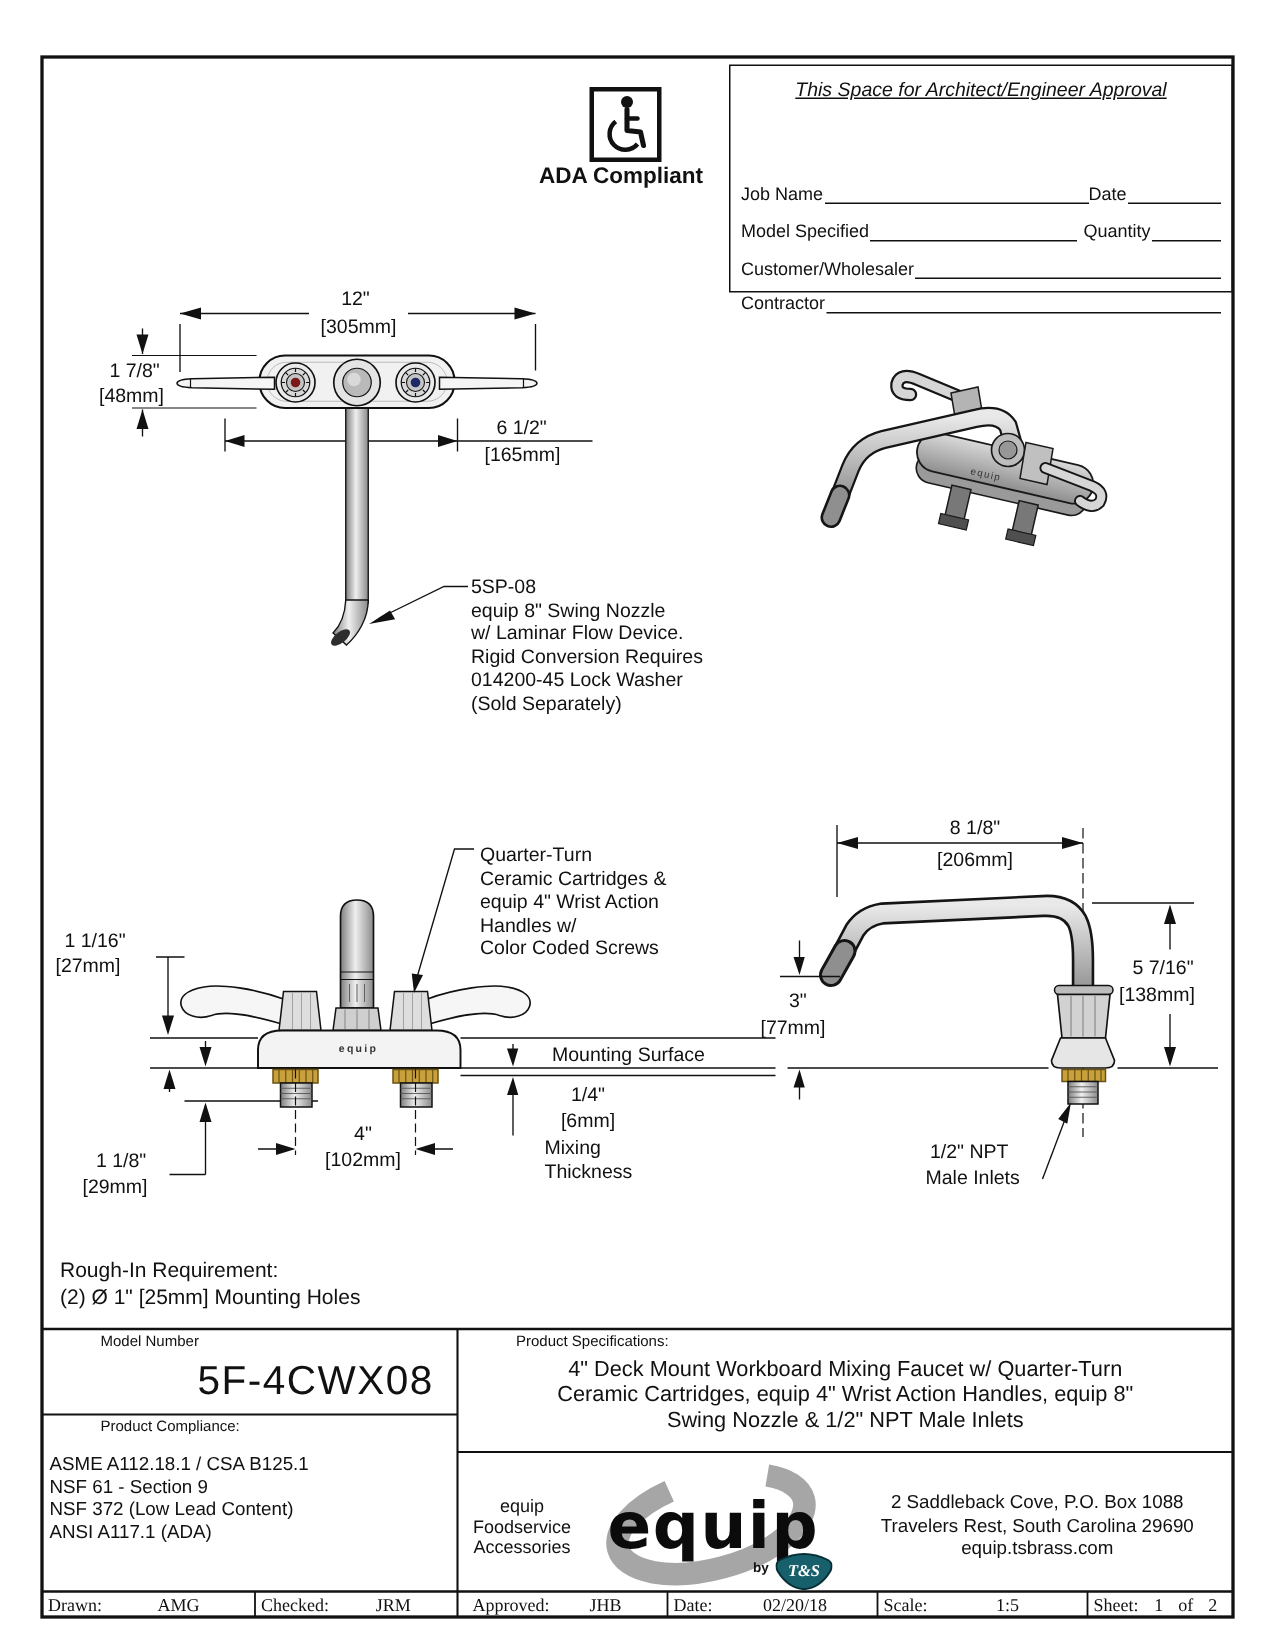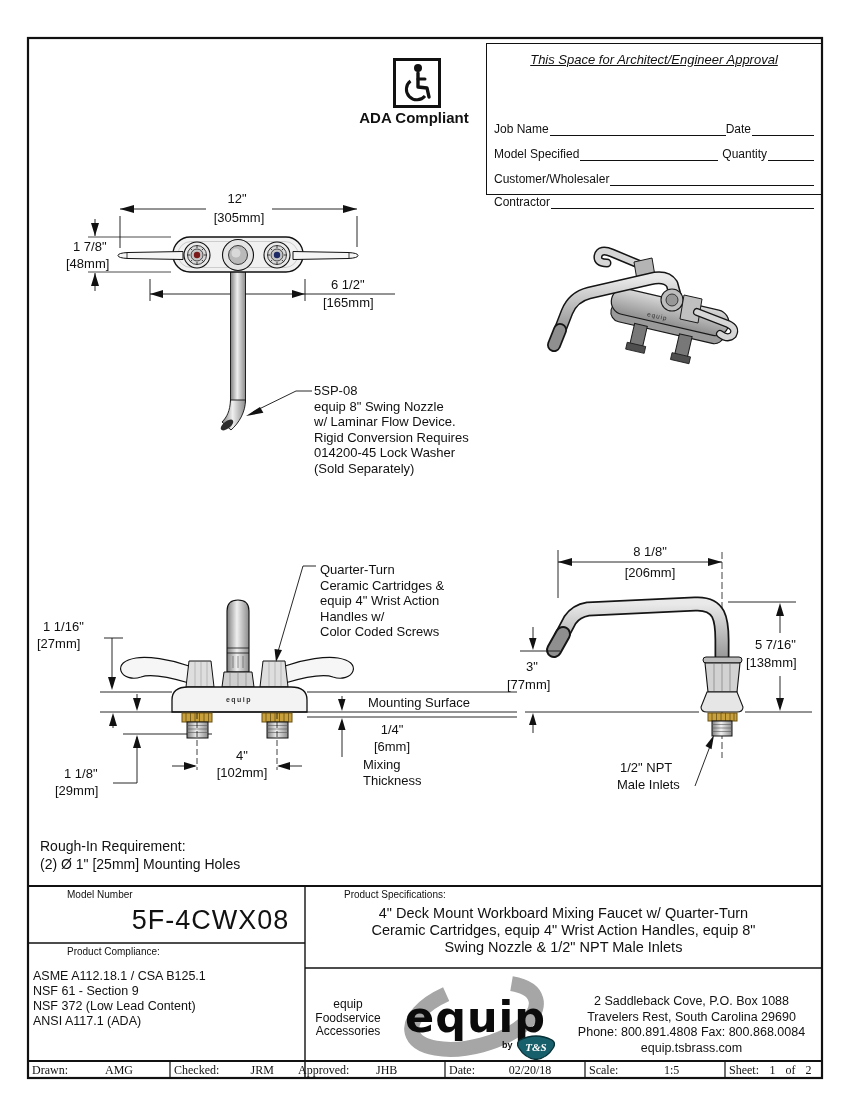--- a/index.html
+++ b/index.html
@@ -344,33 +344,32 @@
   <div id="logo-by">by</div>
   <div class="abs" style="left:517px;top:1034px;width:38px;height:27px">
     <svg width="38" height="27" viewBox="0 0 38 27">
       <path d="M3,6 Q19,-2 35,6 Q39,8.5 36.5,13.5 Q30,24.5 19,25.5 Q8,24.5 1.5,13.5 Q-1,8.5 3,6 Z" fill="#175f6b" stroke="#072f36" stroke-width="1.3"></path>
       <text x="19" y="16.5" text-anchor="middle" font-family="Liberation Serif, serif" font-style="italic" font-weight="bold" font-size="11" fill="#ffffff">T&amp;S</text>
     </svg>
   </div>
   <div id="address">
     <div>2 Saddleback Cove, P.O. Box 1088</div>
     <div>Travelers Rest, South Carolina 29690</div>
-    <div>Phone: 800.891.4808  Fax: 800.868.0084</div>
     <div>equip.tsbrass.com</div>
   </div>
 
   <div class="fcell" style="left:28px;width:142px">
     <span class="lbl">Drawn:</span>
     <span class="val">AMG</span>
   </div>
   <div class="fcell" style="left:170px;width:135px">
     <span class="lbl">Checked:</span>
     <span class="val">JRM</span>
   </div>
-  <div class="fcell" style="left:294px;width:130px">
+  <div class="fcell" style="left:311px;width:130px">
     <span class="lbl">Approved:</span>
     <span class="val">JHB</span>
   </div>
   <div class="fcell" style="left:445px;width:140px">
     <span class="lbl">Date:</span>
     <span class="val">02/20/18</span>
   </div>
   <div class="fcell" style="left:585px;width:140px">
     <span class="lbl">Scale:</span>
     <span class="val">1:5</span>

